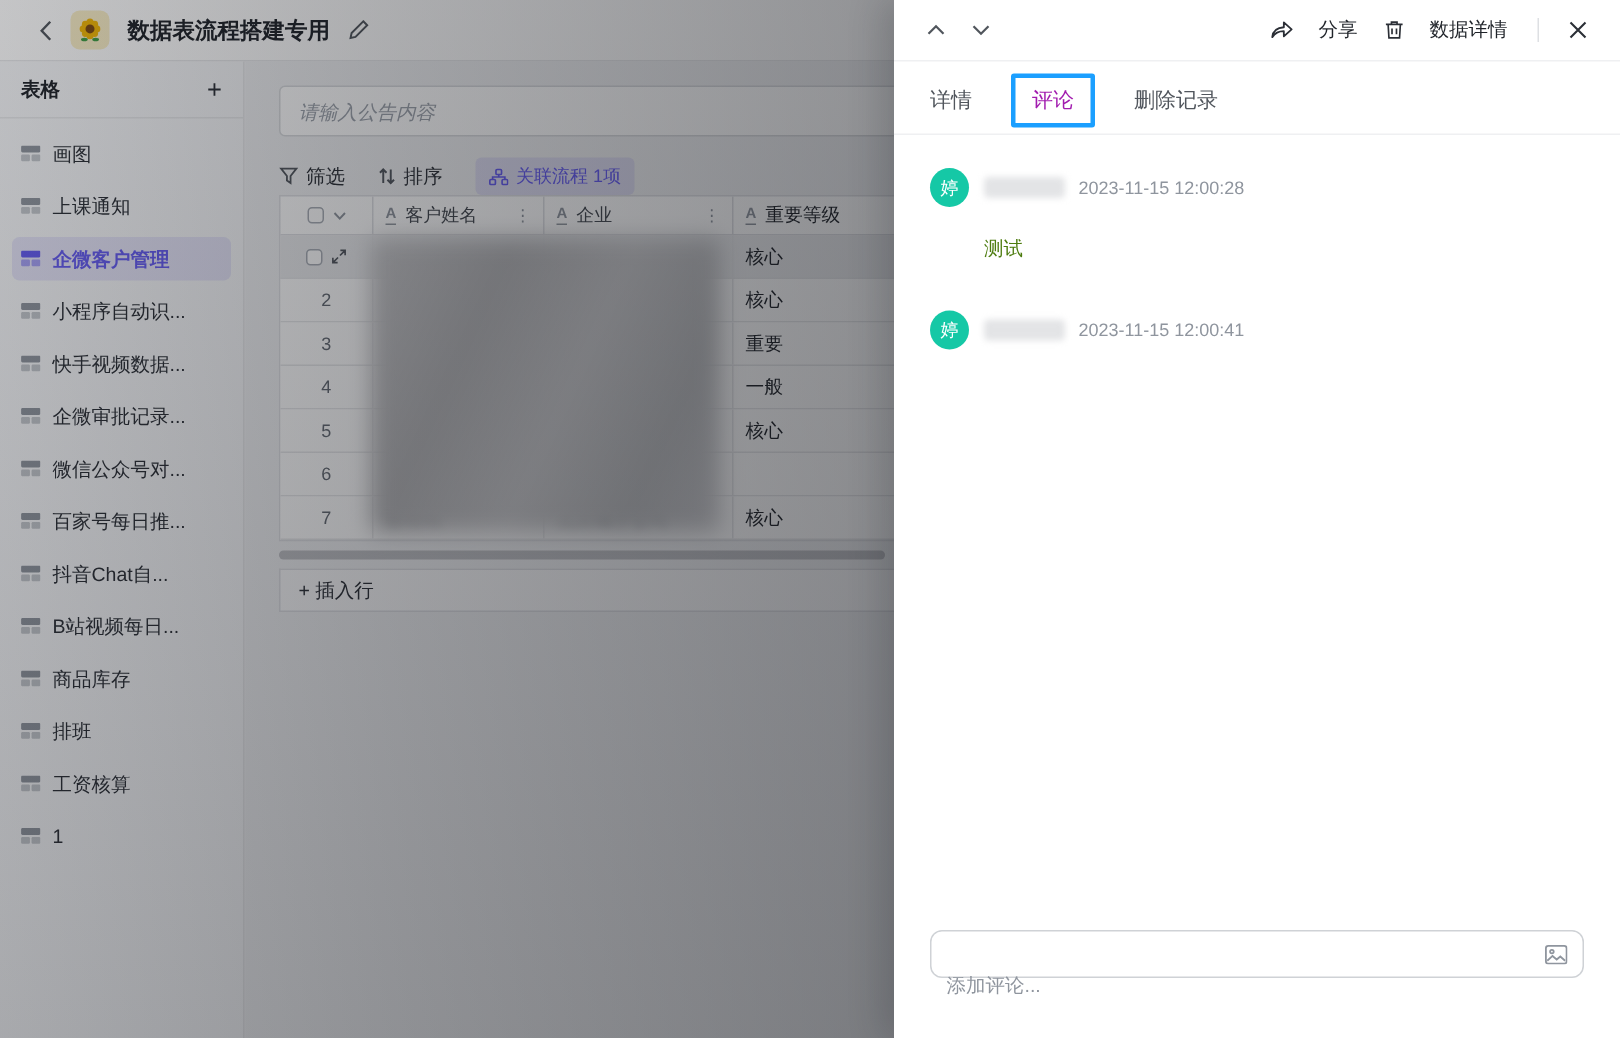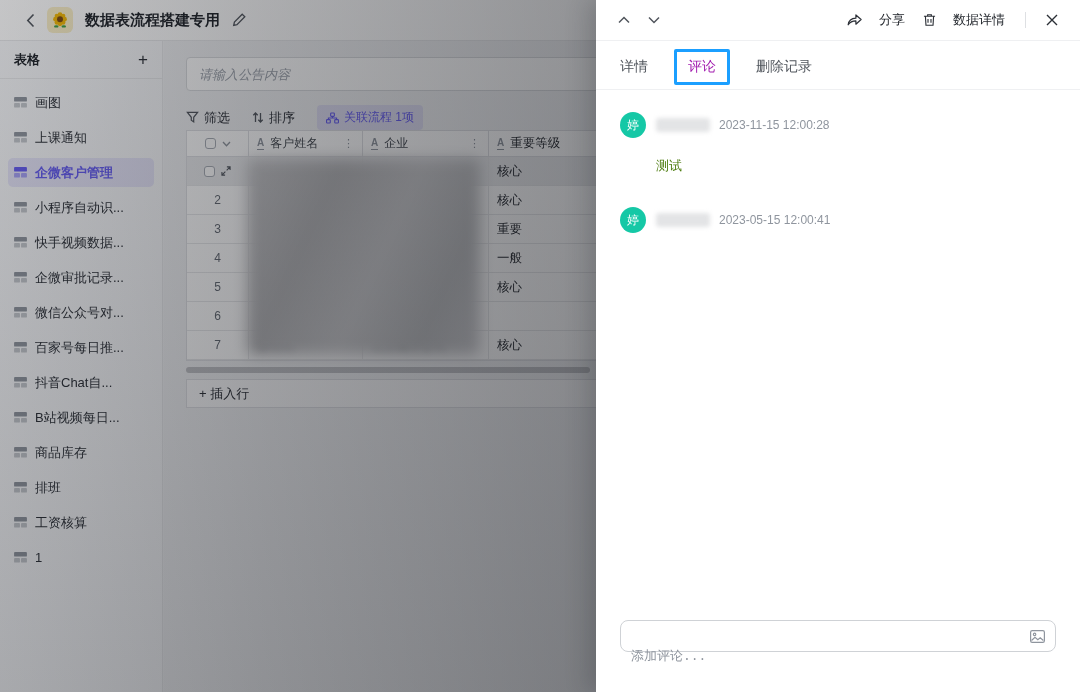--- a/index.html
+++ b/index.html
@@ -83,21 +83,21 @@
   .comments { flex:1; overflow:hidden; padding:22px 24px 0; }
   .comment { display:grid; grid-template-columns:26px 1fr; column-gap:10px; margin-bottom:32px; }
   .avatar { width:26px; height:26px; border-radius:50%; background:#15C8A6; color:#fff; font-size:12px; display:flex;
             align-items:center; justify-content:center; }
   .c-head { display:flex; align-items:center; gap:9px; height:26px; }
   .name-blur { width:54px; height:14px; border-radius:3px; background:#E3E4E6; filter:blur(2px); }
   .c-time { font-size:12px; color:#8F959E; }
   .c-text { grid-column:2; font-size:13px; color:#4d7c0f; margin-top:19px; }
   .input-row { flex:none; margin:0 24px 40px; height:32px; border:1px solid #CFD2D6; border-radius:8px; display:flex;
                align-items:center; padding:0 10px; gap:8px; background:#fff; }
-  .input-row input { flex:1; border:none; outline:none; background:transparent; font-size:13px; font-family:Liberation Mono, monospace;margin-top:40px; }
+  .input-row input { flex:1; border:none; outline:none; background:transparent; font-size:13px; font-family:Liberation Sans, sans-serif;margin-top:40px; }
   .input-row input::placeholder { color:#8F959E; }
   .img-btn { color:#8F959E; display:inline-flex; cursor:pointer; }
 </style>
 </head>
 <body>
 
 <div class="left-win">
 
   <div class="topbar">
     <span class="icon-btn">
@@ -443,21 +443,21 @@
       <span class="c-head">
         <span class="name-blur"></span>
         <span class="c-time">2023-11-15 12:00:28</span>
       </span>
       <span class="c-text">测试</span>
     </div>
     <div class="comment">
       <span class="avatar">婷</span>
       <span class="c-head">
         <span class="name-blur"></span>
-        <span class="c-time">2023-05-15 12:00:41</span>
+        <span class="c-time">2023-11-15 12:00:41</span>
       </span>
     </div>
   </div>
 
   <div class="input-row">
     <input placeholder="添加评论..." style="">
     <span class="img-btn">
       <svg width="15" height="13" viewBox="0 0 15 13" fill="none" stroke="currentColor" stroke-width="1.2">
           <rect x="0.6" y="0.6" width="13.8" height="11.8" rx="1.6"></rect>
           <circle cx="4.6" cy="4.4" r="1.2"></circle>

